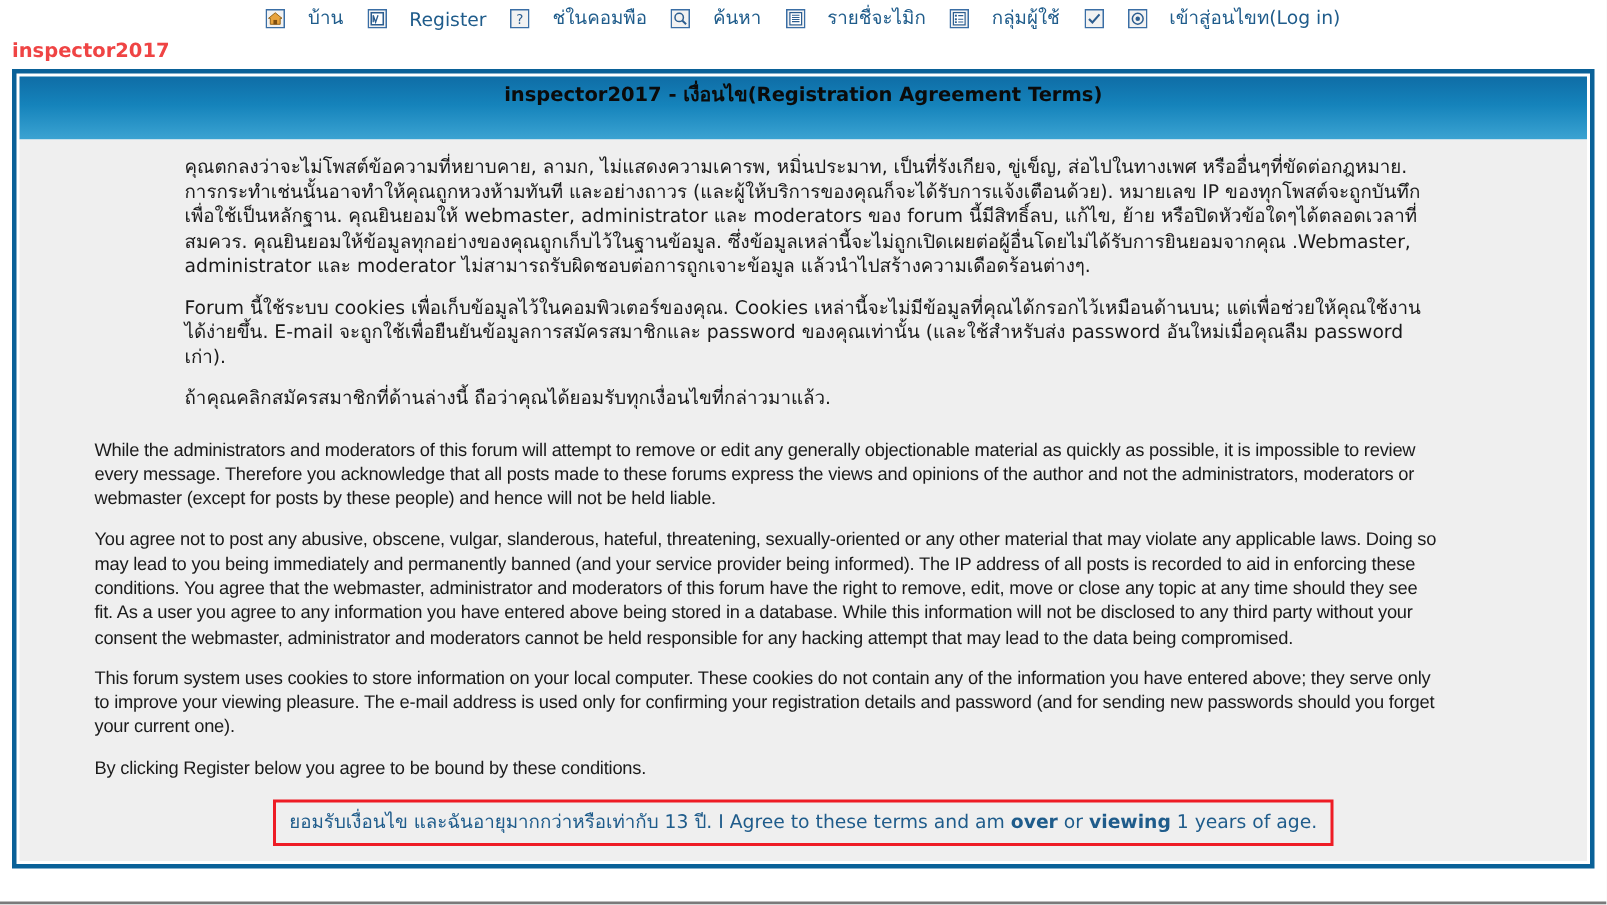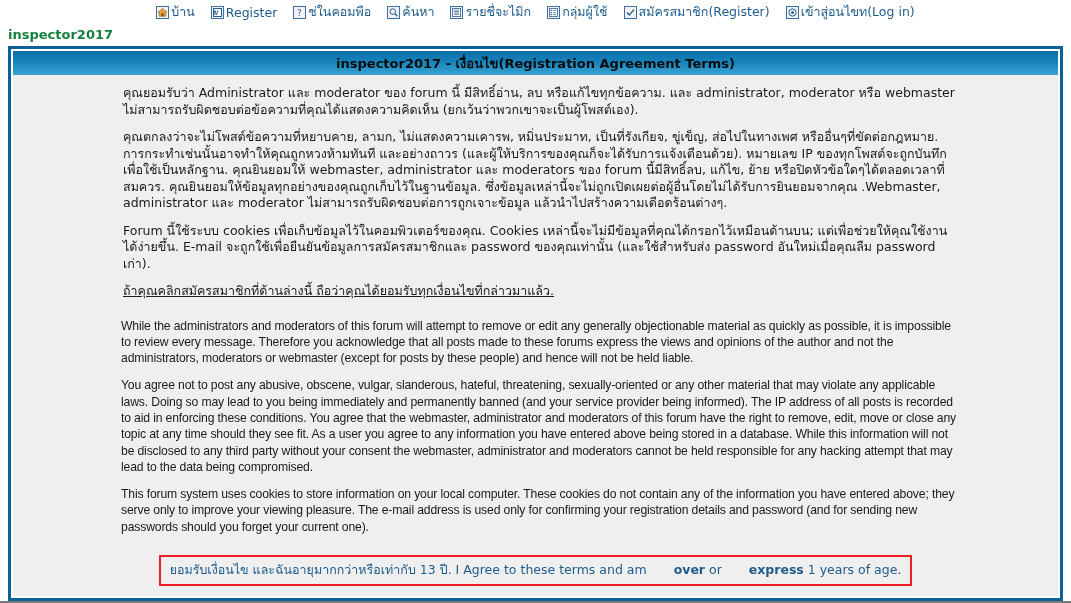--- a/index.html
+++ b/index.html
@@ -22,55 +22,55 @@
     height: 20px;
     display: flex;
     align-items: center;
     justify-content: center;
     gap: 16px;
     padding-top: 2px;
   }
   .nav-link {
     display: inline-flex;
     align-items: center;
-    gap: 2px;
+    gap: 15px;
     color: #1f5c8b;
     font-size: 12.5px;
     text-decoration: none;
     white-space: nowrap;
     cursor: pointer;
   }
   .nav-icon {
     width: 13px;
     height: 13px;
     display: inline-block;
     flex: 0 0 13px;
   }
 
   
   .board-title {
     font-family: "DejaVu Sans", sans-serif;
     font-weight: bold;
     font-size: 13px;
-    color: #15803d;
+    color: #ef4444;
     padding: 5px 0 4px 8px;
   }
 
   
   .panel {
     margin: 0 8px 0 8px;
     border: 3px solid #0a6198;
     border-top-width: 3px;
     background: #ffffff;
     padding: 2px;
     box-sizing: border-box;
     width: 1055px;
   }
   .panel-header {
-    height: 24px;
+    height: 42px;
     line-height: 26px;
     text-align: center;
     font-weight: bold;
     font-size: 13px;
     color: #0b0b0b;
     background: linear-gradient(to bottom, #0f6da6 0%, #1583bb 45%, #3ba3d2 100%);
   }
   .panel-body {
     background: #efefef;
     padding: 10px 0 10px 0;
@@ -84,47 +84,46 @@
     color: #1a1a1a;
     margin: 0 100px 0 110px;
     padding-bottom: 11px;
     text-align: left;
   }
   .para-en {
     font-family: "Liberation Sans", sans-serif;
     font-size: 12.2px;
     line-height: 16.3px;
     color: #1a1a1a;
-    margin: 0 100px 0 108px;
+    margin: 0 100px 0 50px;
     padding-bottom: 11px;
     letter-spacing: -0.15px;
   }
   .para-tight {
     padding-bottom: 4px;
-    text-decoration: underline;
   }
 
   
   .agree-wrap {
     text-align: center;
     padding-top: 9px;
   }
   .agree-box {
     display: inline-block;
     border: 2px solid #ee1c25;
     background: #efefef;
     padding: 3px 9px 4px 9px;
   }
   .agree-link {
     color: #1f5c8b;
     font-size: 12.5px;
     text-decoration: none;
     cursor: pointer;
   }
-  .agree-link b { font-weight: bold; margin-left: 23px; }
+  .agree-link b { font-weight: bold; }
   .footer-rule {
     position: absolute;
     left: 0;
     right: 0;
     bottom: 0;
     height: 2px;
     background: #7a7a7a;
   }
 </style>
 </head>
@@ -200,21 +199,20 @@
     <span>กลุ่มผู้ใช้</span>
   </a>
 
   <a class="nav-link">
     <span class="nav-icon">
       <svg width="13" height="13" viewBox="0 0 13 13">
         <rect x="0.5" y="0.5" width="12" height="12" fill="#f2f2f2" stroke="#3a6ea5"></rect>
         <path d="M3 6.6 L5.3 9 L10 3.6" fill="none" stroke="#2c5d8f" stroke-width="1.4"></path>
       </svg>
     </span>
-    <span>สมัครสมาชิก(Register)</span>
   </a>
 
   <a class="nav-link">
     <span class="nav-icon">
       <svg width="13" height="13" viewBox="0 0 13 13">
         <rect x="0.5" y="0.5" width="12" height="12" fill="#f2f2f2" stroke="#3a6ea5"></rect>
         <circle cx="6.5" cy="6.5" r="3.6" fill="none" stroke="#2c5d8f" stroke-width="1"></circle>
         <circle cx="6.5" cy="6.5" r="1.5" fill="#2c5d8f"></circle>
       </svg>
     </span>
@@ -224,31 +222,31 @@
 </div>
 
 <div class="board-title">inspector2017</div>
 
 <div class="panel">
 
   <div class="panel-header">inspector2017 - เงื่อนไข(Registration Agreement Terms)</div>
 
   <div class="panel-body">
 
-    <p class="para-th">คุณยอมรับว่า Administrator และ moderator ของ forum นี้ มีสิทธิ์อ่าน, ลบ หรือแก้ไขทุกข้อความ. และ administrator, moderator หรือ webmaster ไม่สามารถรับผิดชอบต่อข้อความที่คุณได้แสดงความคิดเห็น (ยกเว้นว่าพวกเขาจะเป็นผู้โพสต์เอง).</p>
     <p class="para-th">คุณตกลงว่าจะไม่โพสต์ข้อความที่หยาบคาย, ลามก, ไม่แสดงความเคารพ, หมิ่นประมาท, เป็นที่รังเกียจ, ขู่เข็ญ, ส่อไปในทางเพศ หรืออื่นๆที่ขัดต่อกฎหมาย. การกระทำเช่นนั้นอาจทำให้คุณถูกหวงห้ามทันที และอย่างถาวร (และผู้ให้บริการของคุณก็จะได้รับการแจ้งเตือนด้วย). หมายเลข IP ของทุกโพสต์จะถูกบันทึกเพื่อใช้เป็นหลักฐาน. คุณยินยอมให้ webmaster, administrator และ moderators ของ forum นี้มีสิทธิ์ลบ, แก้ไข, ย้าย หรือปิดหัวข้อใดๆได้ตลอดเวลาที่สมควร. คุณยินยอมให้ข้อมูลทุกอย่างของคุณถูกเก็บไว้ในฐานข้อมูล. ซึ่งข้อมูลเหล่านี้จะไม่ถูกเปิดเผยต่อผู้อื่นโดยไม่ได้รับการยินยอมจากคุณ .Webmaster, administrator และ moderator ไม่สามารถรับผิดชอบต่อการถูกเจาะข้อมูล แล้วนำไปสร้างความเดือดร้อนต่างๆ.</p>
     <p class="para-th">Forum นี้ใช้ระบบ cookies เพื่อเก็บข้อมูลไว้ในคอมพิวเตอร์ของคุณ. Cookies เหล่านี้จะไม่มีข้อมูลที่คุณได้กรอกไว้เหมือนด้านบน; แต่เพื่อช่วยให้คุณใช้งานได้ง่ายขึ้น. E-mail จะถูกใช้เพื่อยืนยันข้อมูลการสมัครสมาชิกและ password ของคุณเท่านั้น (และใช้สำหรับส่ง password อันใหม่เมื่อคุณลืม password เก่า).</p>
     <p class="para-th para-tight">ถ้าคุณคลิกสมัครสมาชิกที่ด้านล่างนี้ ถือว่าคุณได้ยอมรับทุกเงื่อนไขที่กล่าวมาแล้ว.</p>
 
     <p class="para-en" style="padding-top:14px">While the administrators and moderators of this forum will attempt to remove or edit any generally objectionable material as quickly as possible, it is impossible to review every message. Therefore you acknowledge that all posts made to these forums express the views and opinions of the author and not the administrators, moderators or webmaster (except for posts by these people) and hence will not be held liable.</p>
     <p class="para-en">You agree not to post any abusive, obscene, vulgar, slanderous, hateful, threatening, sexually-oriented or any other material that may violate any applicable laws. Doing so may lead to you being immediately and permanently banned (and your service provider being informed). The IP address of all posts is recorded to aid in enforcing these conditions. You agree that the webmaster, administrator and moderators of this forum have the right to remove, edit, move or close any topic at any time should they see fit. As a user you agree to any information you have entered above being stored in a database. While this information will not be disclosed to any third party without your consent the webmaster, administrator and moderators cannot be held responsible for any hacking attempt that may lead to the data being compromised.</p>
     <p class="para-en">This forum system uses cookies to store information on your local computer. These cookies do not contain any of the information you have entered above; they serve only to improve your viewing pleasure. The e-mail address is used only for confirming your registration details and password (and for sending new passwords should you forget your current one).</p>
+    <p class="para-en para-tight">By clicking Register below you agree to be bound by these conditions.</p>
 
     <div class="agree-wrap">
       <span class="agree-box">
-        <a class="agree-link"><span>ยอมรับเงื่อนไข และฉันอายุมากกว่าหรือเท่ากับ 13 ปี. I Agree to these terms and am </span><b>over</b><span> or </span><b>express</b><span> 1 years of age.</span></a>
+        <a class="agree-link"><span>ยอมรับเงื่อนไข และฉันอายุมากกว่าหรือเท่ากับ 13 ปี. I Agree to these terms and am </span><b>over</b><span> or </span><b>viewing</b><span> 1 years of age.</span></a>
       </span>
     </div>
 
   </div>
 </div>
 
 <div class="footer-rule"></div>
 
 </body></html>

